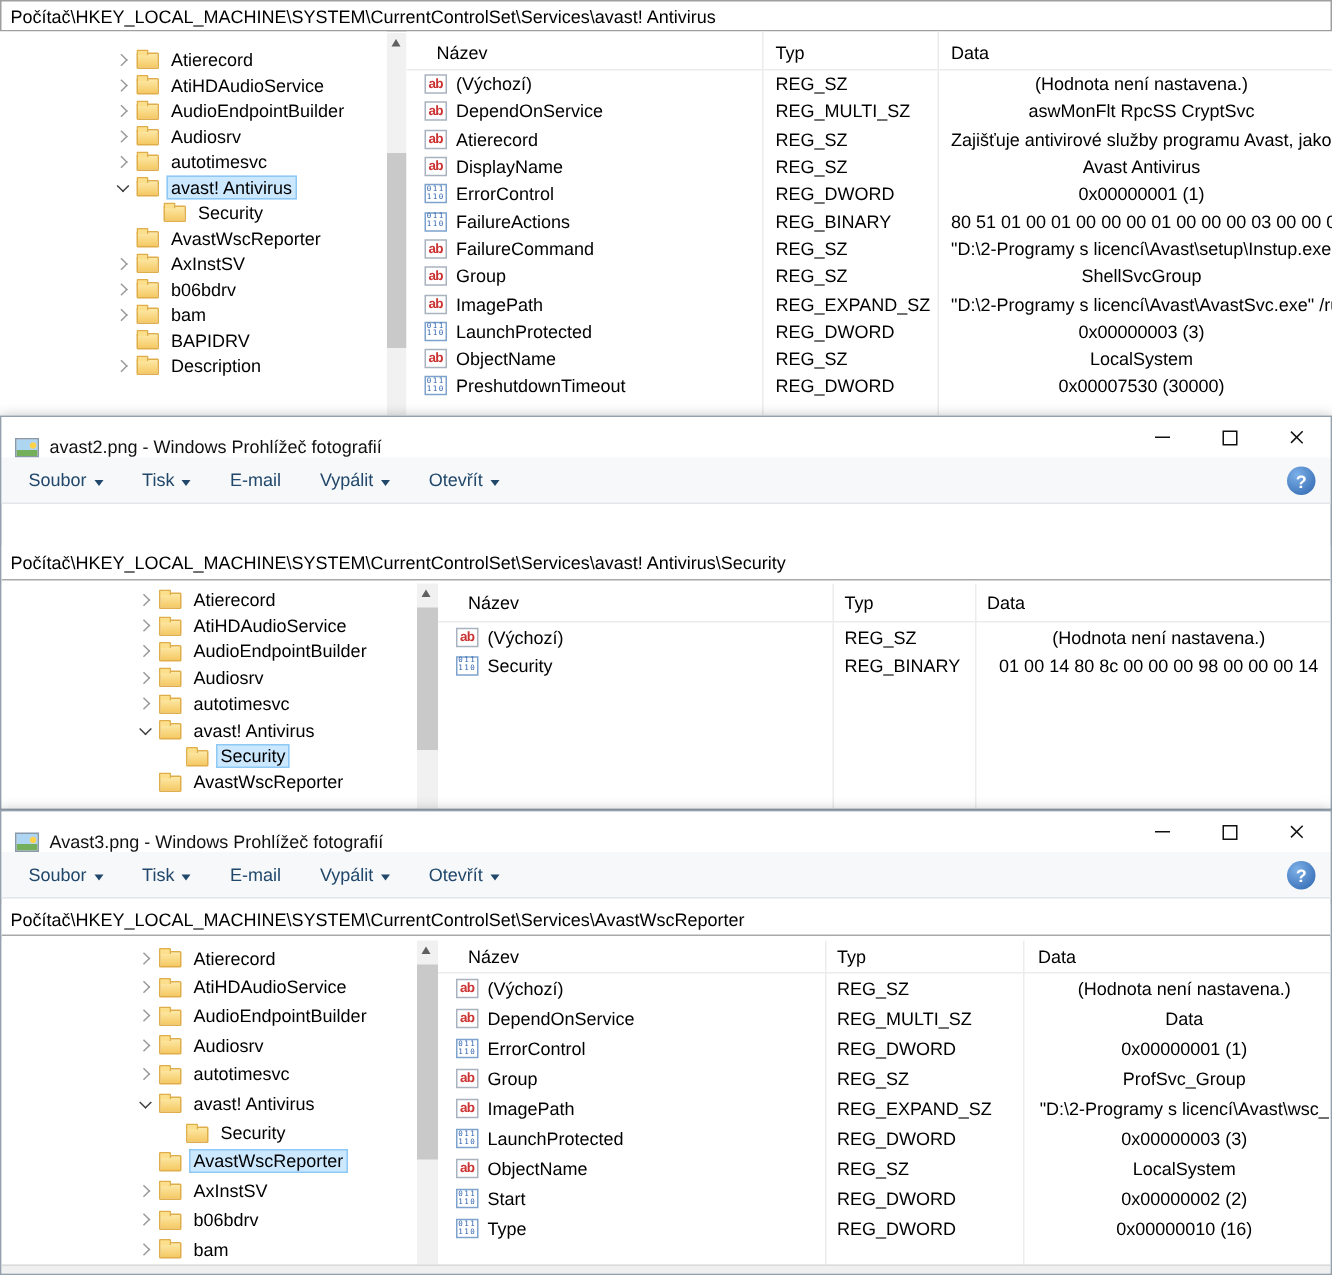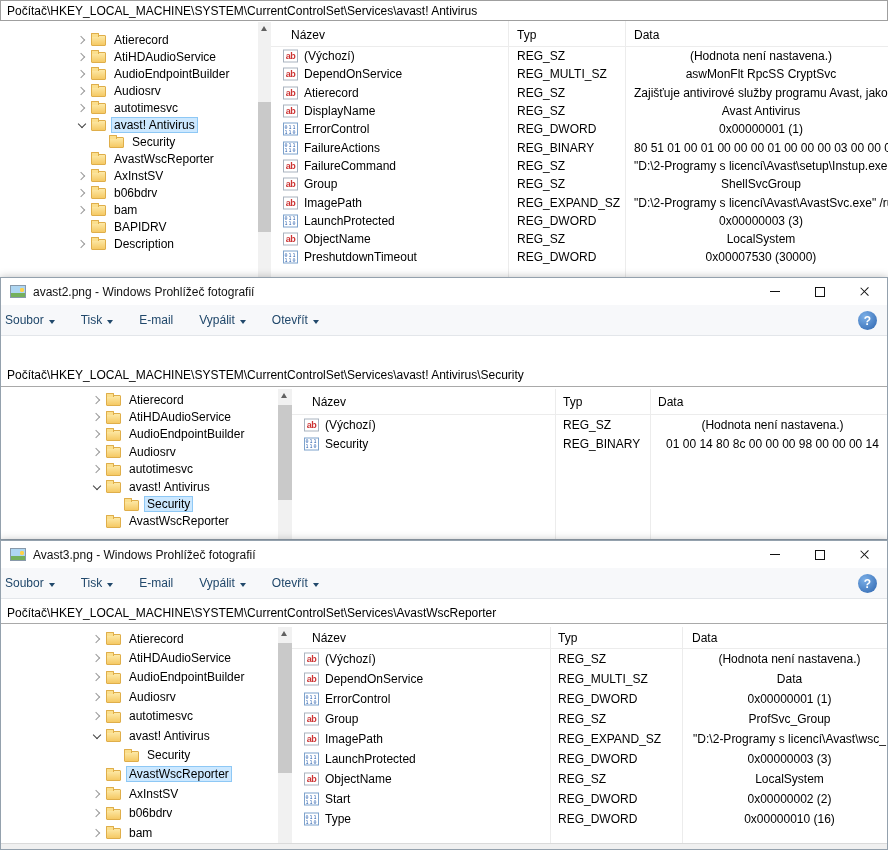--- a/index.html
+++ b/index.html
@@ -61,37 +61,37 @@
   .sb-top { left:258px; top:22px; width:13px; height:255px; }
   .vp-top { left:271px; top:21px; width:617px; height:256px;
             --col-type:246px; --col-data:363px; --vrow-h:18.3px; }
   .vp-top .vhead { height:26px; } .vp-top .vhead .h { top:7px; }
 
   
   .window { position:absolute; left:0; width:888px; background:#fff; border:1px solid #94a1ad;
             overflow:hidden; box-shadow:0 0 8px rgba(0,0,0,.25); }
   .win-mid { top:277px; height:263px; z-index:2; }
   .win-bot { top:540px; height:310px; z-index:3; }
-  .titlebar { position:absolute; top:0; left:0; right:0; height:27px; display:flex; align-items:center;
+  .titlebar { position:absolute; top:0; left:0; right:0; height:27px; display:flex; align-items:flex-end;
               background:#fff; }
   .title-icon { width:16px; height:13px; flex:none; margin:0 7px 0 9px; border:1px solid #8899aa;
        background: radial-gradient(circle at 11px 4px, #ffd24a 0 1.8px, rgba(0,0,0,0) 2.5px),
                    linear-gradient(180deg,#aed6f2 0 7px,#74b05c 7px); }
   .title-text { font-size:12px; color:#111; white-space:nowrap; }
   .winbtns { margin-left:auto; display:flex; height:100%; }
   .winbtn { width:45px; height:100%; display:flex; align-items:center; justify-content:center; }
   .glyph-min { width:10px; height:1px; background:#111; }
   .glyph-max { width:10px; height:10px; border:1px solid #111; }
   .glyph-close { position:relative; width:12px; height:12px; }
   .glyph-close::before, .glyph-close::after { content:""; position:absolute; left:5.5px; top:0.5px;
        width:1.4px; height:11px; background:#111; }
   .glyph-close::before { transform:rotate(45deg); } .glyph-close::after { transform:rotate(-45deg); }
 
   .menubar { position:absolute; top:27px; left:0; right:0; height:31px; display:flex; align-items:center;
-             background:#f7f8fa; border-bottom:1px solid #e3e6ea; padding-left:4px; }
+             background:#f7f8fa; border-bottom:1px solid #e3e6ea; padding-left:18px; }
   .menu-item { display:flex; align-items:center; color:#21486b; margin-right:26px; font-size:12px; }
   .menu-item[data-caret]::after { content:""; margin-left:5px; margin-top:3px;
        border:3.5px solid transparent; border-top:4px solid #21486b; border-bottom:none; }
   .help-btn { position:absolute; right:10px; top:6px; width:19px; height:19px; border-radius:50%;
        background:radial-gradient(circle at 35% 30%,#7cb0e8,#2c63ad); color:#fff; font-size:12px;
        font-weight:bold; display:flex; align-items:center; justify-content:center; }
   .help-btn::before { content:"?"; }
 
   
   .addr-mid { top:86px; height:23px; line-height:23px; border-bottom:1px solid #a9a9a9; }

